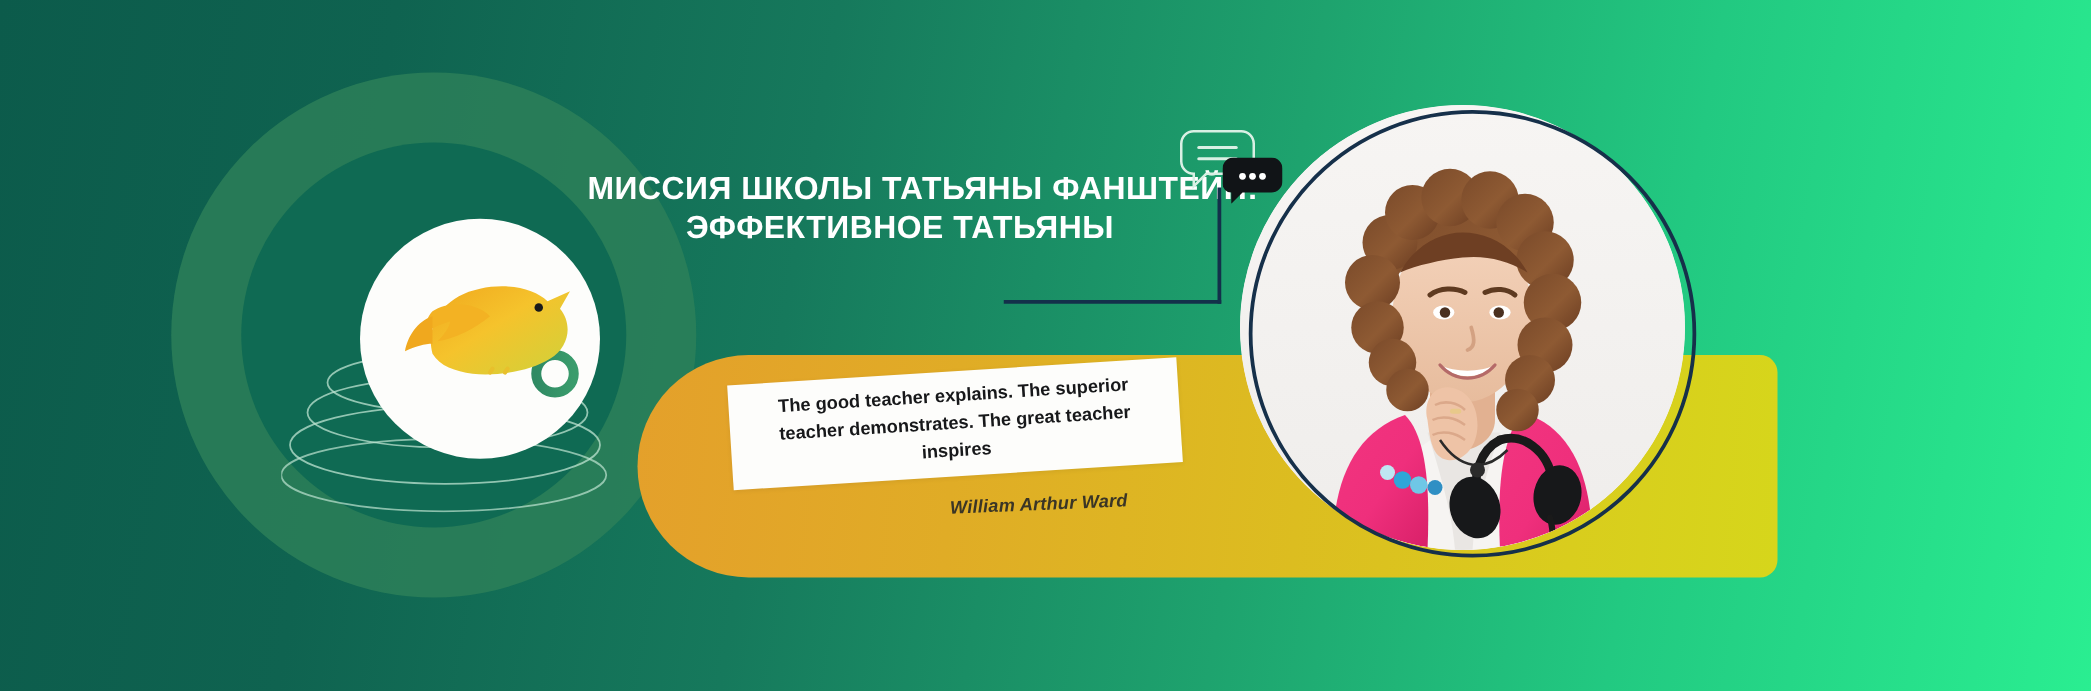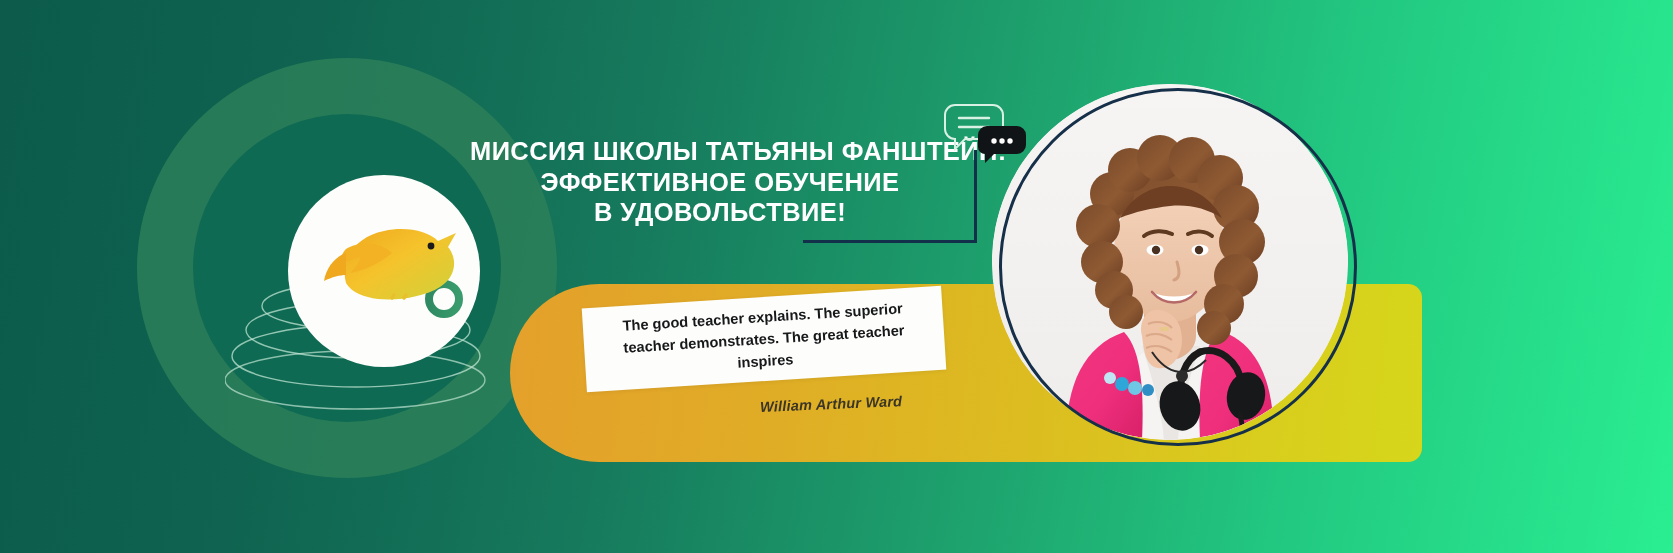--- a/index.html
+++ b/index.html
@@ -227,22 +227,21 @@
         <line x1="104" y1="123" x2="106" y2="120"></line>
         <line x1="116" y1="123" x2="118" y2="120"></line>
       </g>
 
       <circle cx="143" cy="71" r="3.4" fill="#1a1a1a"></circle>
     </svg>
   </div>
 
   <div class="title-block">
     <div class="line">МИССИЯ ШКОЛЫ ТАТЬЯНЫ ФАНШТЕЙН:</div>
-    <div class="line">ЭФФЕКТИВНОЕ ОБУЧЕНИЕ</div>
-    <div class="line">В УДОВОЛЬСТВИЕ!</div>
+    <div class="line">ЭФФЕКТИВНОЕ ТАТЬЯНЫ</div>
   </div>
   <div class="title-rule-h"></div>
   <div class="title-rule-v"></div>
 
   <svg class="bubble-outline" viewBox="0 0 62 48">
     <path d="M12 2 H50 A10 10 0 0 1 60 12 V26 A10 10 0 0 1 50 36 H22 L12 46 V36 A10 10 0 0 1 2 26 V12 A10 10 0 0 1 12 2 Z" fill="none" stroke="#d9f0e4" stroke-width="2"></path>
     <line x1="16" y1="15" x2="46" y2="15" stroke="#d9f0e4" stroke-width="2.4" stroke-linecap="round"></line>
     <line x1="16" y1="24" x2="46" y2="24" stroke="#d9f0e4" stroke-width="2.4" stroke-linecap="round"></line>
   </svg>
 

